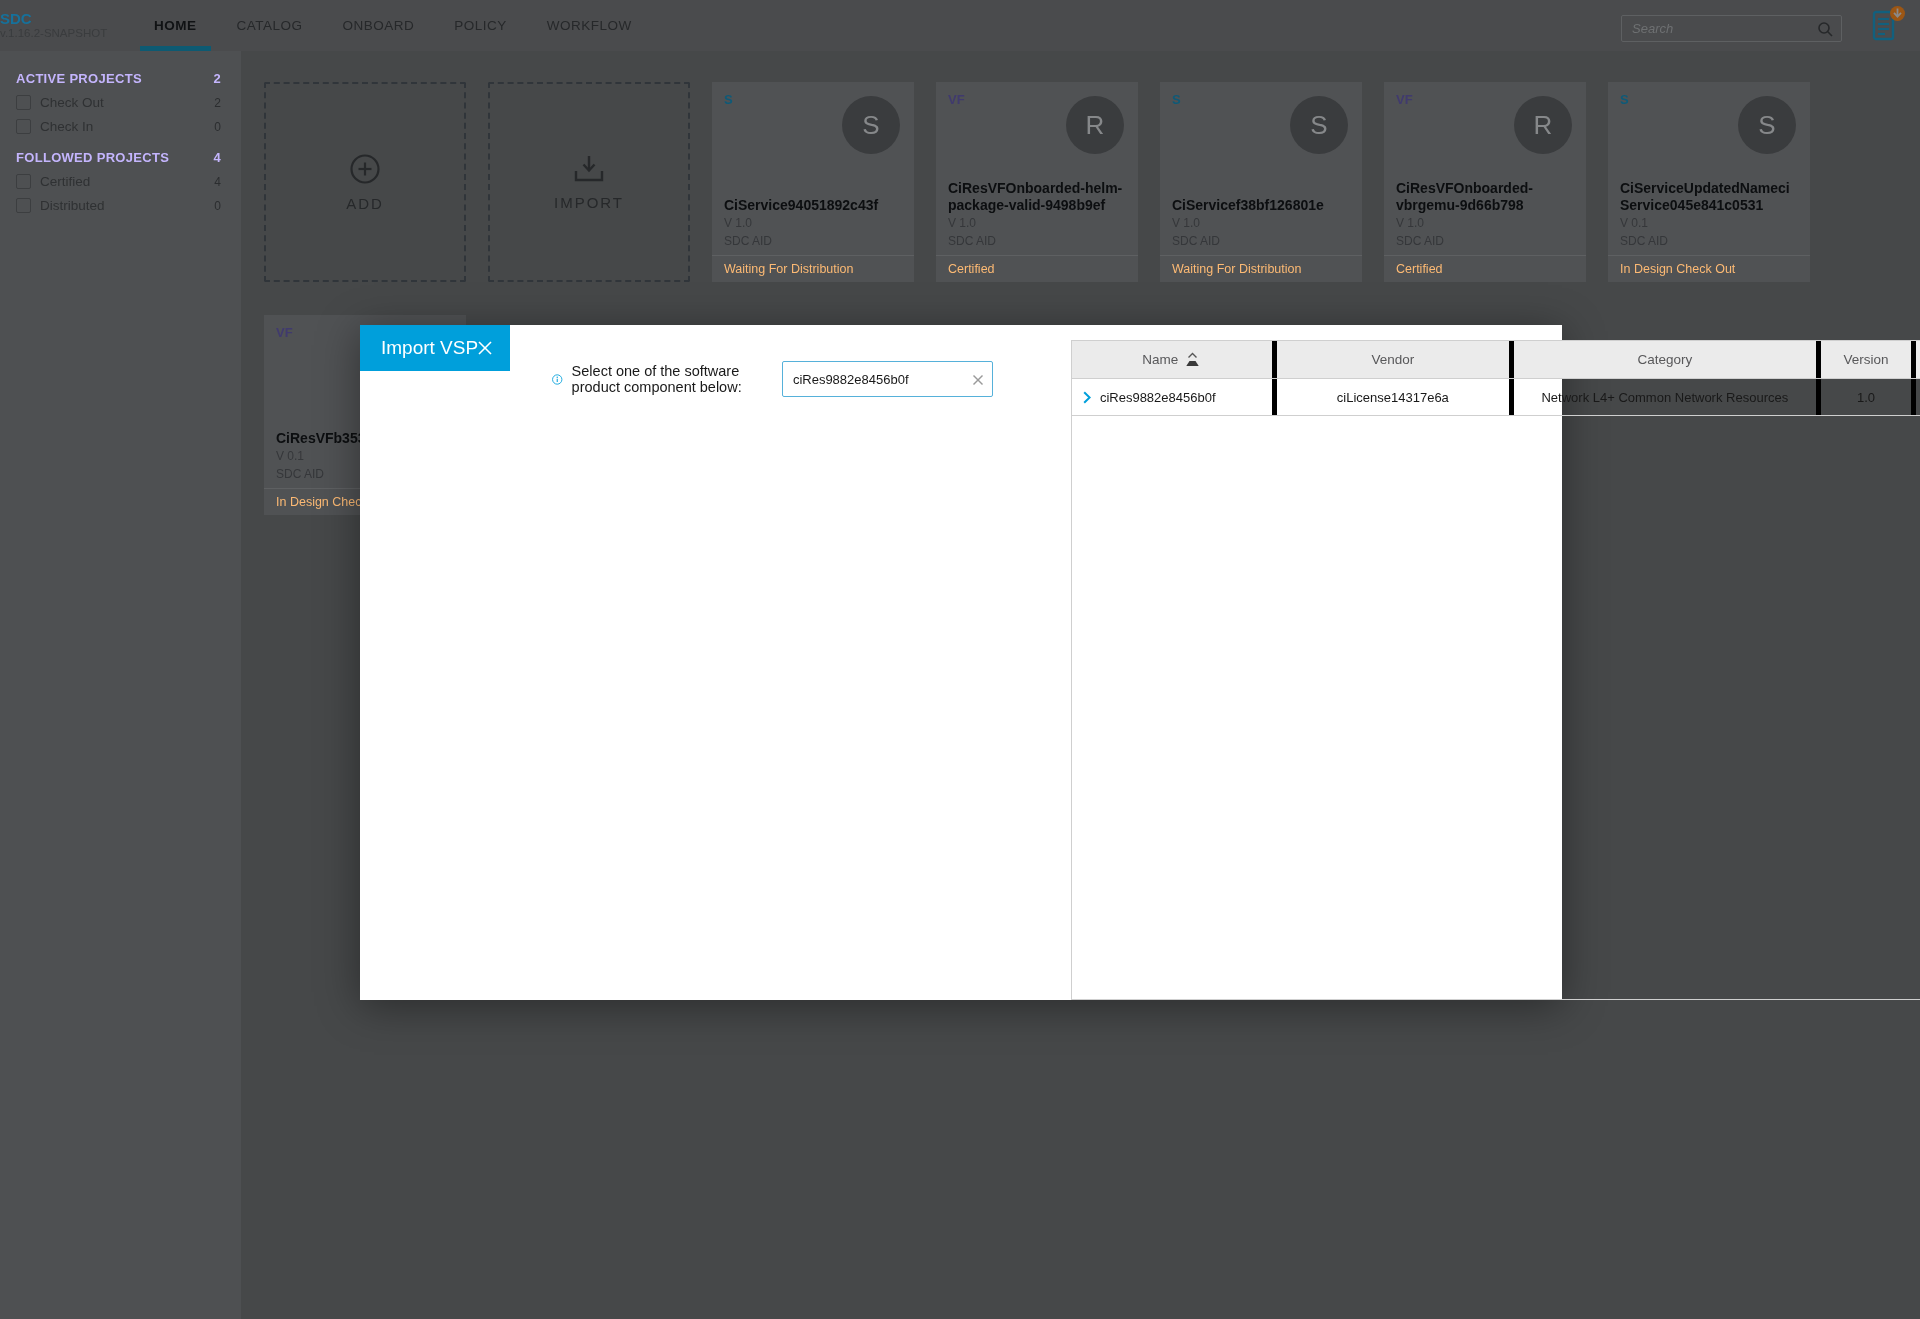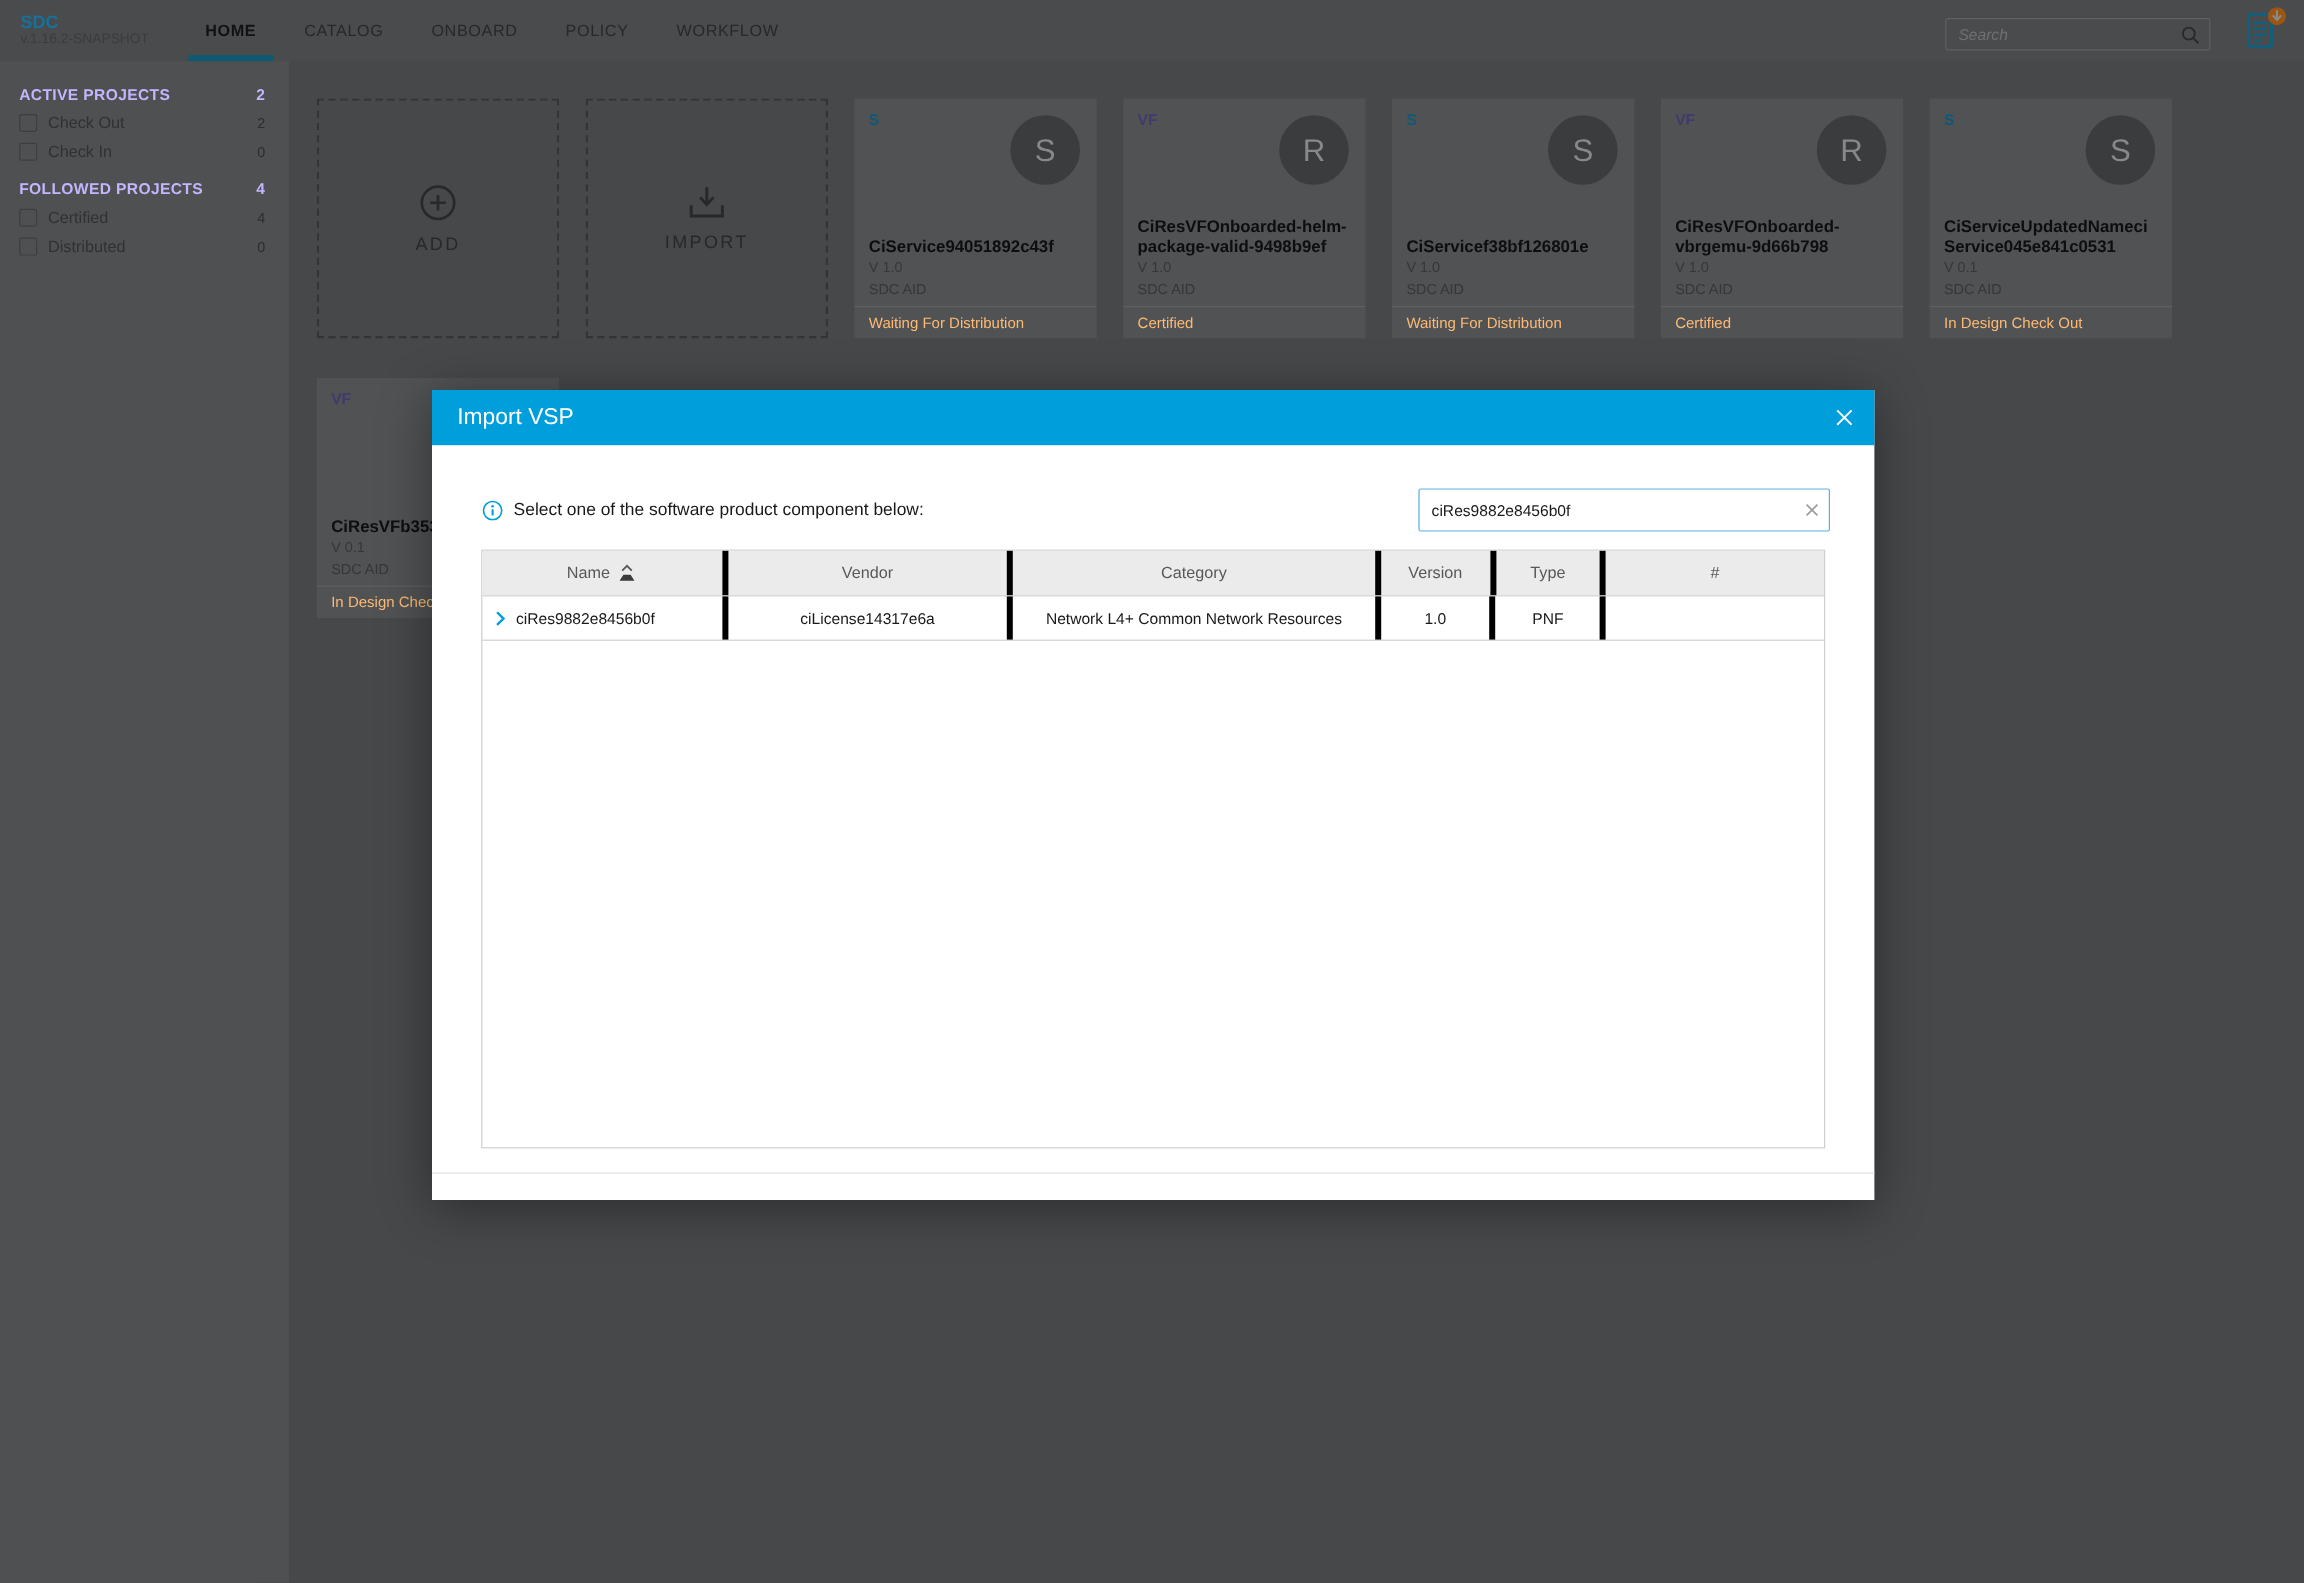--- a/index.html
+++ b/index.html
@@ -1,21 +1,21 @@
 <!DOCTYPE html>
 <html><head>
 <meta charset="utf-8">
 <style>
   * { margin:0; padding:0; box-sizing:border-box; }
   html,body { width:1920px; height:1319px; background:#464849; font-family:"Liberation Sans", sans-serif; }
   #app { position:relative; width:1920px; height:1319px; overflow:hidden; }
 
   
   .header { position:absolute; left:0; top:0; width:1920px; height:51px; background:#4a4b4d; display:flex; align-items:center; }
-  .logo-block { margin-left:17px; width:130px; }
+  .logo-block { width:130px; }
   .logo { font-size:15px; font-weight:700; color:#16719b; line-height:16px; }
   .logo-version { font-size:11.5px; color:#3a3c3e; line-height:13px; }
   .nav { display:flex; height:51px; margin-left:10px; }
   .nav-item { position:relative; height:51px; display:flex; align-items:center; padding:0 14px; margin-right:12px;
               font-size:13.5px; letter-spacing:.5px; color:#26282a; cursor:pointer; }
   .nav-item.active { color:#101214; font-weight:700; }
   .nav-item.active::after { content:""; position:absolute; left:0; right:0; bottom:0; height:5px; background:#0d5a72; }
   .hdr-right { margin-left:auto; display:flex; align-items:flex-end; }
   .hdr-search { position:relative; width:221px; height:27px; border:1px solid #5e6062; border-radius:2px; background:transparent; margin-right:30px; }
   .hdr-search input { width:100%; height:100%; background:transparent; border:none; outline:none;
@@ -51,21 +51,21 @@
             font-size:26px; color:#86888a; }
   .card-title { margin-top:96px; padding:0 12px; min-height:36px; display:flex; align-items:flex-end;
                 font-size:14px; font-weight:700; line-height:17px; color:#0c0e10; overflow-wrap:anywhere; }
   .card-meta { padding:0 12px; font-size:12px; color:#35373a; margin-top:2px; }
   .card-meta + .card-meta { margin-top:4px; }
   .card-footer { margin-top:auto; border-top:1px solid #5e6062; height:27px; display:flex; align-items:center;
                  padding-left:12px; font-size:12.5px; color:#fdba74; }
 
   
   .modal { position:absolute; left:360px; top:325px; width:1202px; height:675px; background:#ffffff;
-           box-shadow:0 6px 40px rgba(0,0,0,.4); display:flex; flex-direction:column; }
+           box-shadow:0 6px 40px rgba(0,0,0,.4); display:flex; flex-direction:row; }
   .modal-header { height:46px; background:#009fdb; flex:none; display:flex; align-items:center; }
   .modal-title { color:#ffffff; font-size:19px; margin-left:21px; font-weight:400; }
   .modal-close { margin-left:auto; margin-right:18px; cursor:pointer; display:flex; }
   .info-row { display:flex; align-items:center; margin:36px 37px 0 42px; height:36px; }
   .info-row .txt { margin-left:9px; font-size:14.5px; color:#191919; }
   .vsp-filter { position:relative; margin-left:auto; width:343px; height:36px; }
   .vsp-filter input { width:100%; height:100%; border:1px solid #56b1da; border-radius:2px; outline:none;
                       padding:0 30px 0 10px; font-size:13px; color:#191919; font-family:"Liberation Sans",sans-serif; }
   .vsp-filter .clear { position:absolute; right:9px; top:11px; cursor:pointer; }
 

